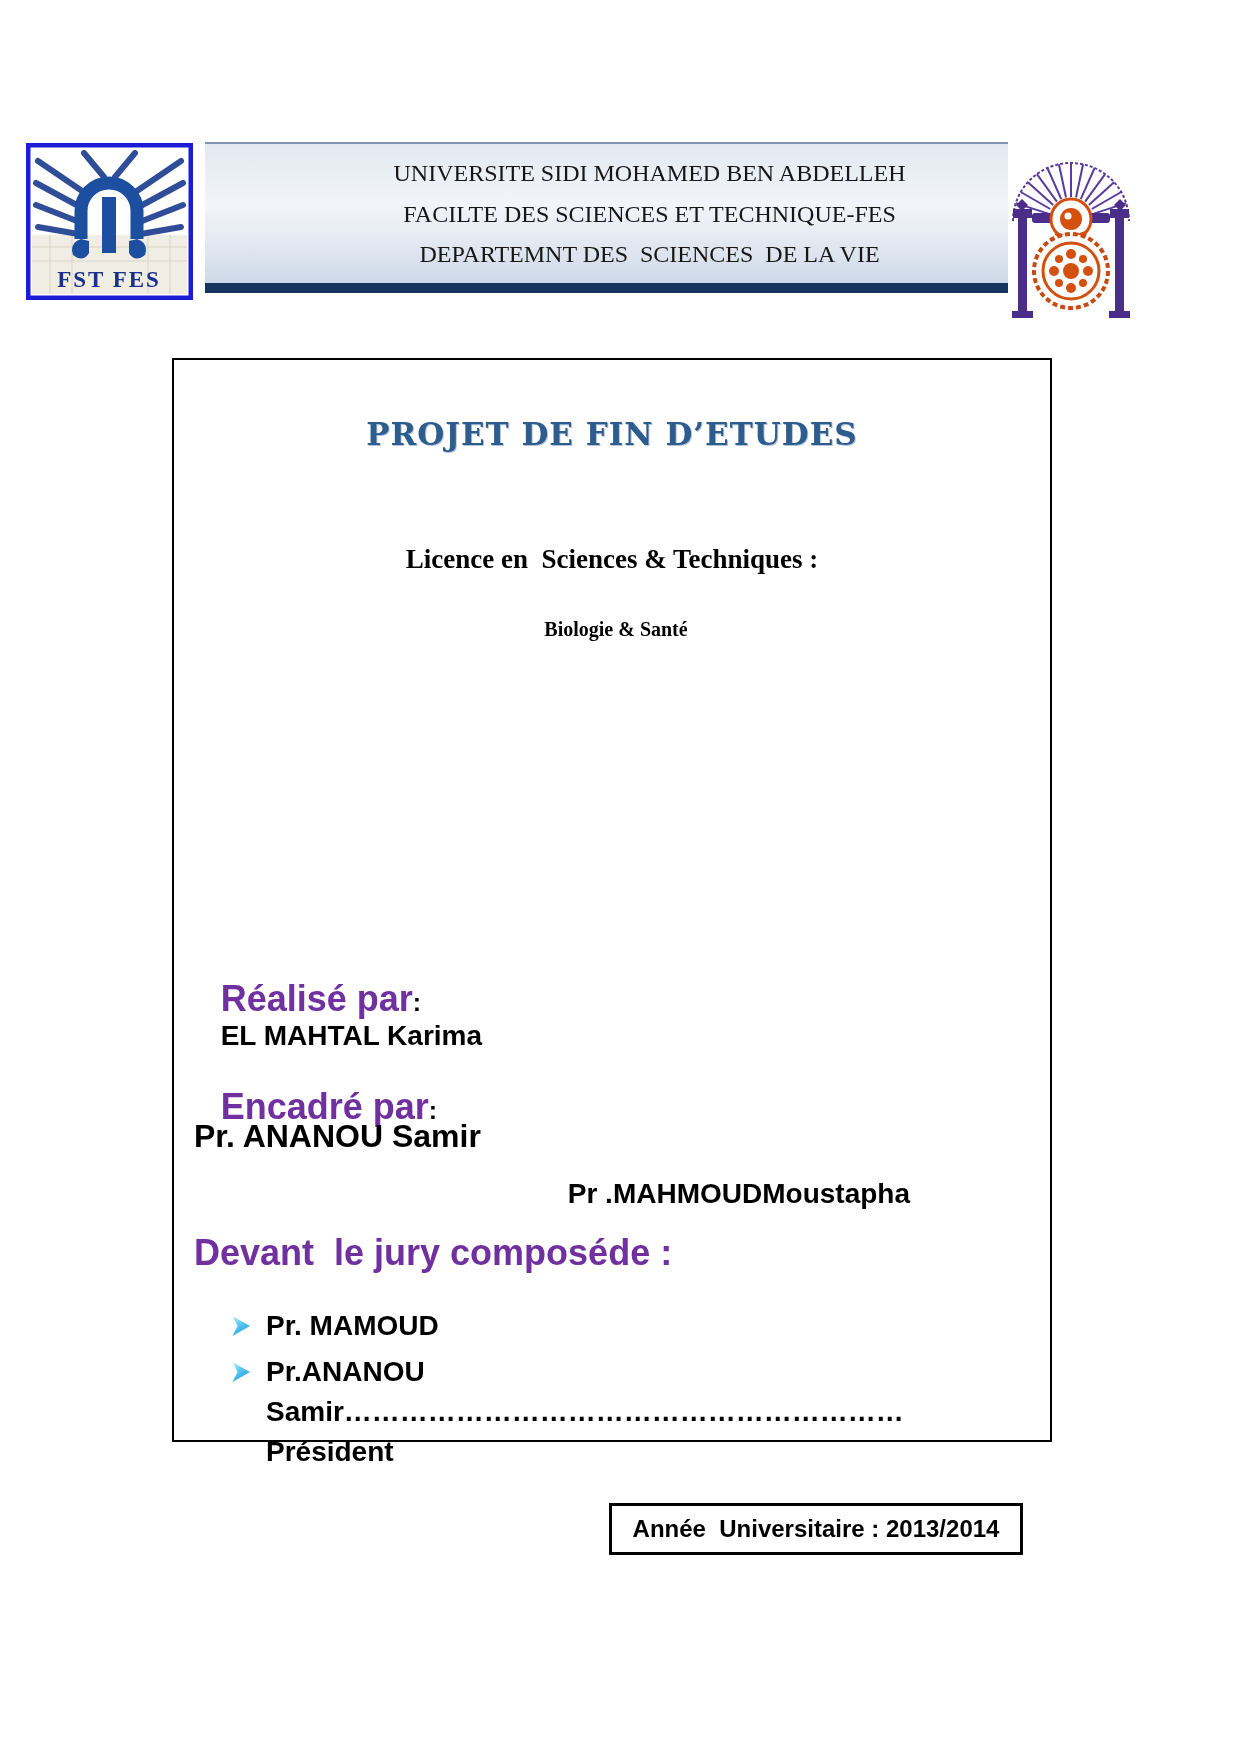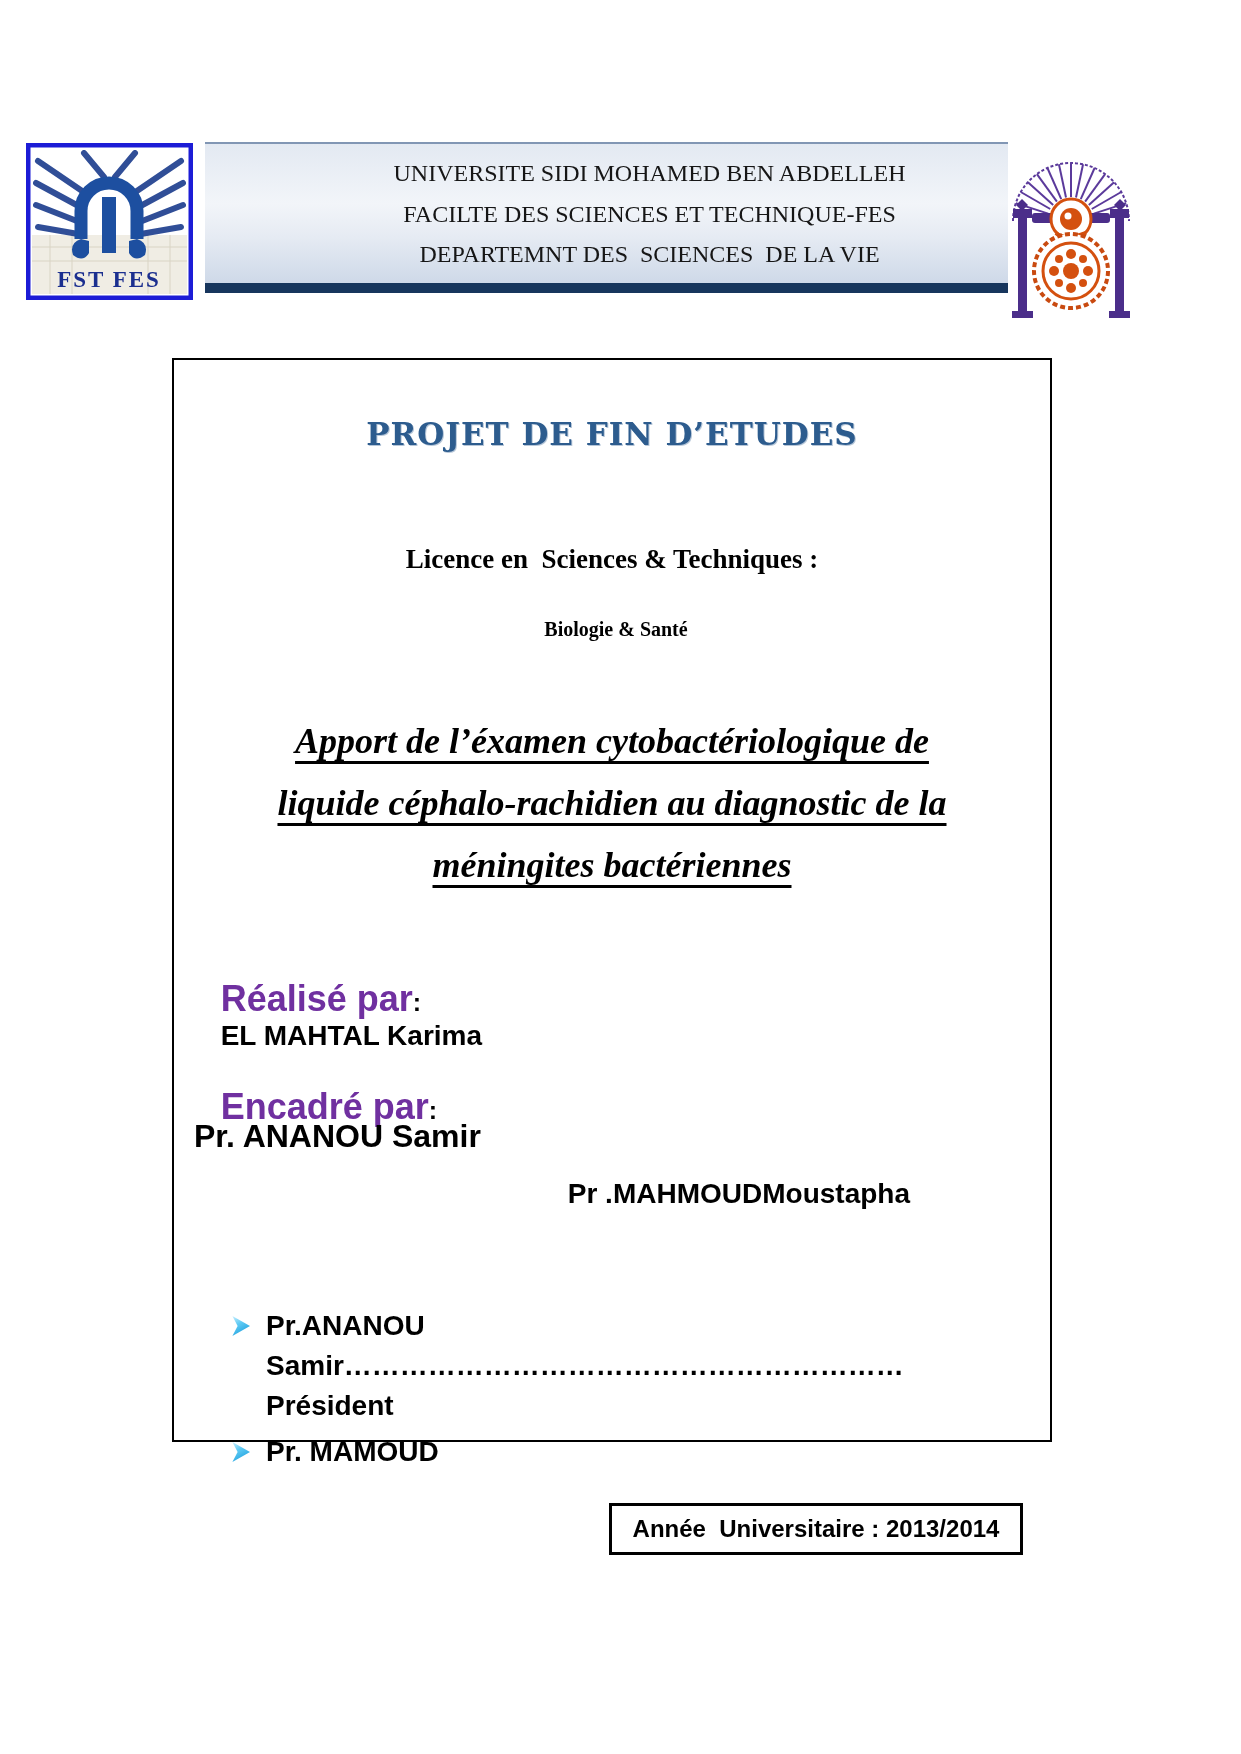--- a/index.html
+++ b/index.html
@@ -245,54 +245,50 @@
   </div>
 
   <div class="main-box">
 
     <div class="project-type">PROJET DE FIN D’ETUDES</div>
 
     <div class="degree-line">Licence en  Sciences &amp; Techniques :</div>
 
     <div class="specialty-line">Biologie &amp; Santé</div>
 
-    <div class="thesis-title">
-      <div><span>Apport de l’éxamen cytobactériologique de</span></div>
-      <div><span>liquide céphalo-rachidien au diagnostic de la</span></div>
-      <div><span>méningites bactériennes</span></div>
-    </div>
 
     <div class="label-row row-realise">
       <span class="purple-label">Réalisé par</span><span class="small-colon">:</span>
       <span class="black-value">EL MAHTAL Karima</span>
     </div>
 
     <div class="label-row row-encadre">
       <span class="purple-label">Encadré par</span><span class="small-colon">:</span>
     </div>
 
     <div class="supervisor-1">Pr. ANANOU Samir</div>
 
     <div class="supervisor-2">Pr .MAHMOUDMoustapha</div>
 
+    <div class="jury-heading">Devant  le jury composéde :</div>
 
     <div class="jury-list">
+      <div class="jury-item">
+        <div class="jury-row">
+          <span class="arrow-bullet"></span>
+          <span class="jury-name">Pr. MAMOUD</span>
+        </div>
+      </div>
       <div class="jury-item">
         <div class="jury-row">
           <span class="arrow-bullet"></span>
           <span class="jury-name">Pr.ANANOU</span>
         </div>
         <div class="jury-cont">Samir……………………………………………………Président</div>
       </div>
-      <div class="jury-item">
-        <div class="jury-row">
-          <span class="arrow-bullet"></span>
-          <span class="jury-name">Pr. MAMOUD</span>
-        </div>
-      </div>
     </div>
 
   </div>
 
   <div class="year-box">
     <span>Année  Universitaire : 2013/2014</span>
   </div>
 
 </div>
 

